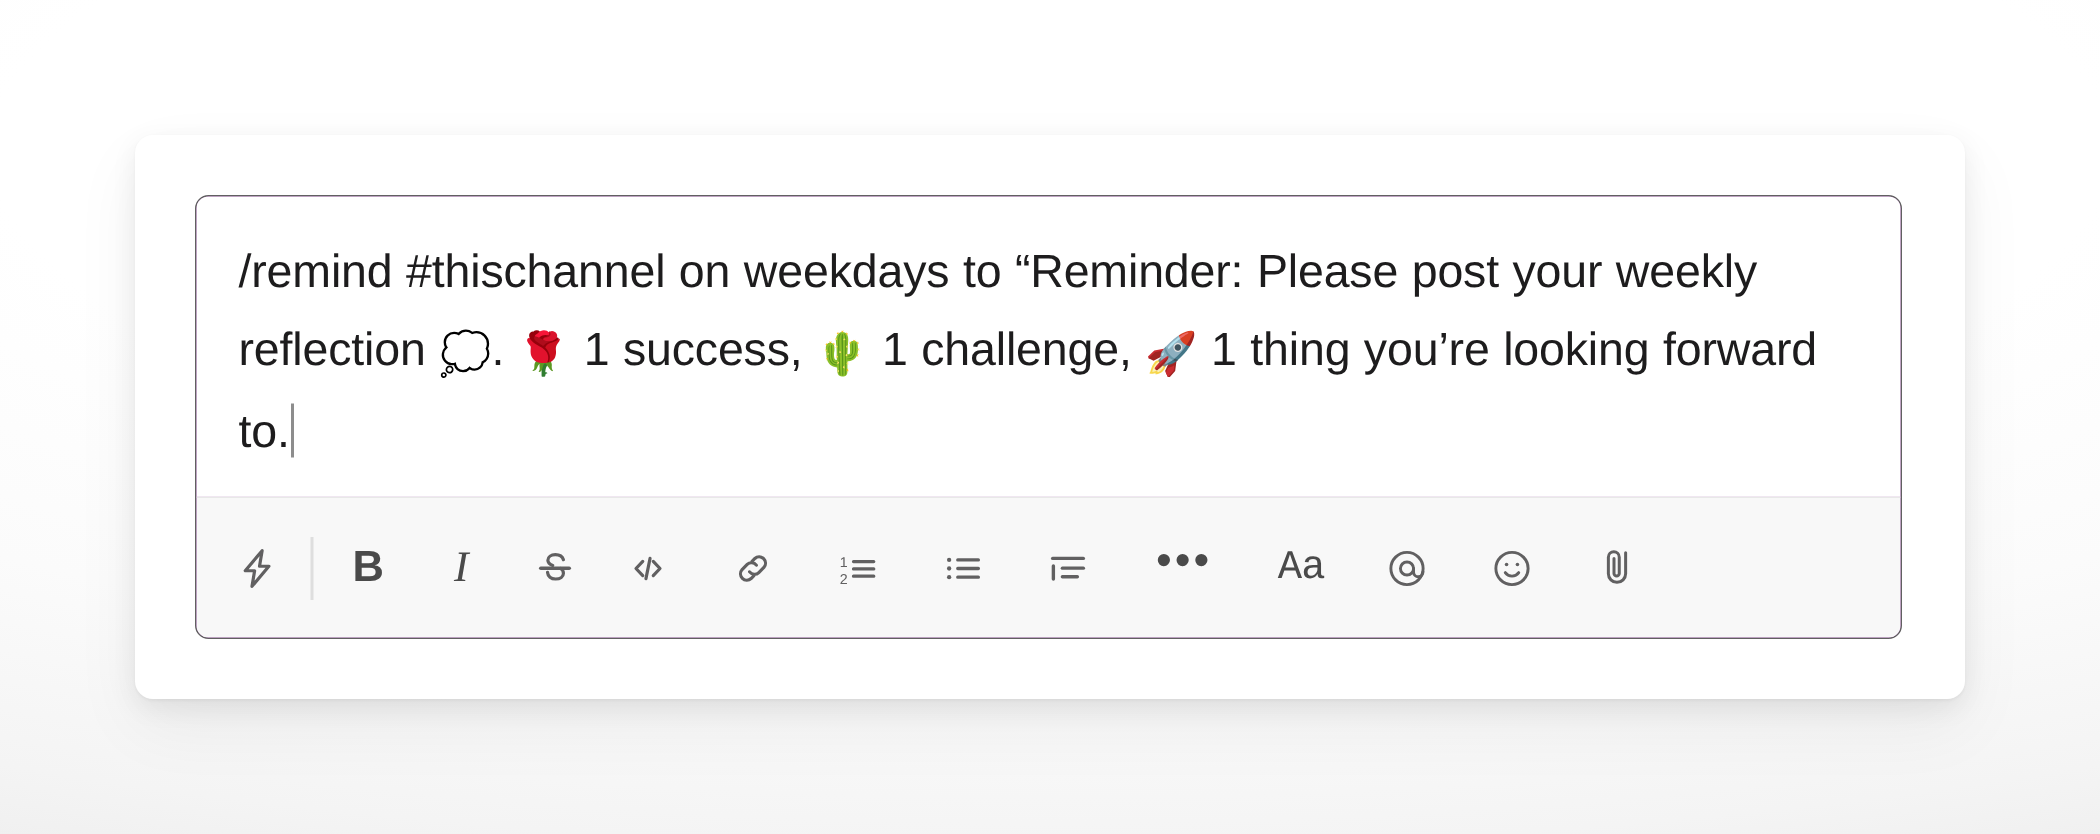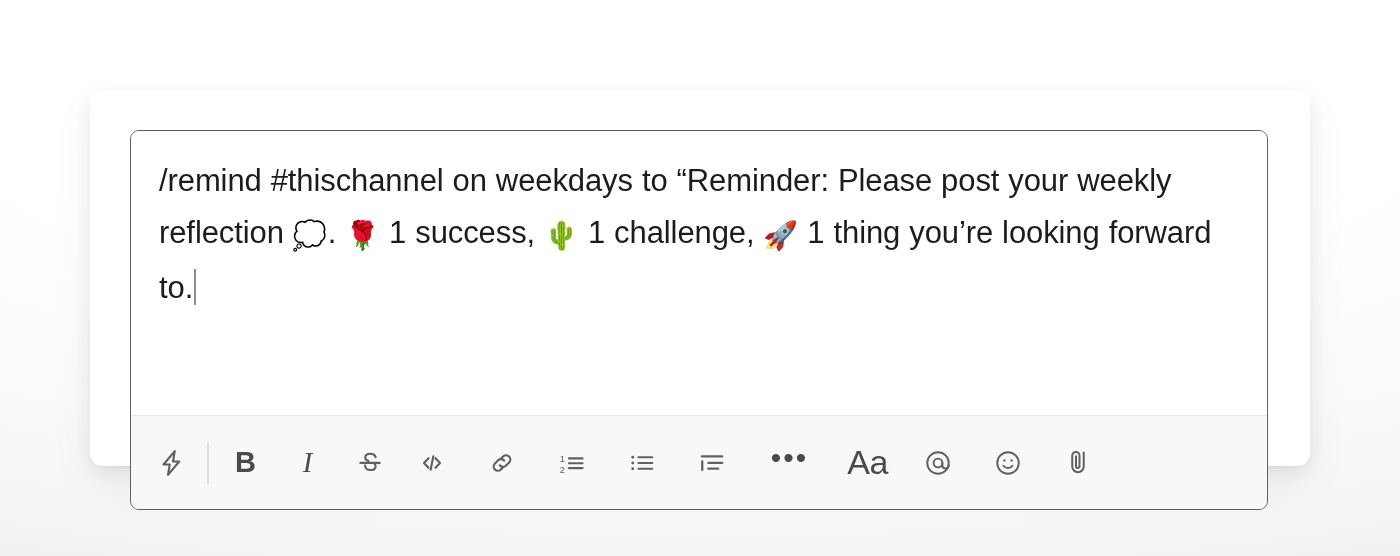--- a/index.html
+++ b/index.html
@@ -37,21 +37,21 @@
       0 6px 18px rgba(0,0,0,0.07),
       0 18px 46px rgba(0,0,0,0.055);
   }
 
   
   .composer {
     position: absolute;
     left: 40px;
     top: 40px;
     width: 1138px;
-    height: 380px;
+    height: 296px;
     border: 1.6px solid #616061;
     border-radius: 9px;
     background: #f0abfc;
     box-sizing: border-box;
     overflow: hidden;
     display: flex;
     flex-direction: column;
   }
 
   
@@ -126,21 +126,21 @@
   .gap-sm { width: 12px; flex: 0 0 auto; }
   .gap-md { width: 20px; flex: 0 0 auto; }
   .gap-lg { width: 28px; flex: 0 0 auto; }
 
   .tb-text {
     font-family: "Liberation Sans", sans-serif;
     color: #4a4a4a;
   }
   .tb-bold   { font-size: 29px; font-weight: bold; }
   .tb-italic { font-size: 29px; font-style: italic; font-family: "Liberation Serif", serif; }
-  .tb-aa     { font-size: 34px; font-weight: 400; letter-spacing: -0.5px; }
+  .tb-aa     { font-size: 27px; font-weight: 400; letter-spacing: -0.5px; font-family: Liberation Mono, monospace; }
   .tb-dots   { font-size: 30px; letter-spacing: 2px; line-height: 0.5; padding-bottom: 10px; }
 </style>
 </head>
 <body>
 
 <div class="page-bg"></div>
 
 <div class="card">
 
   <div class="composer">

